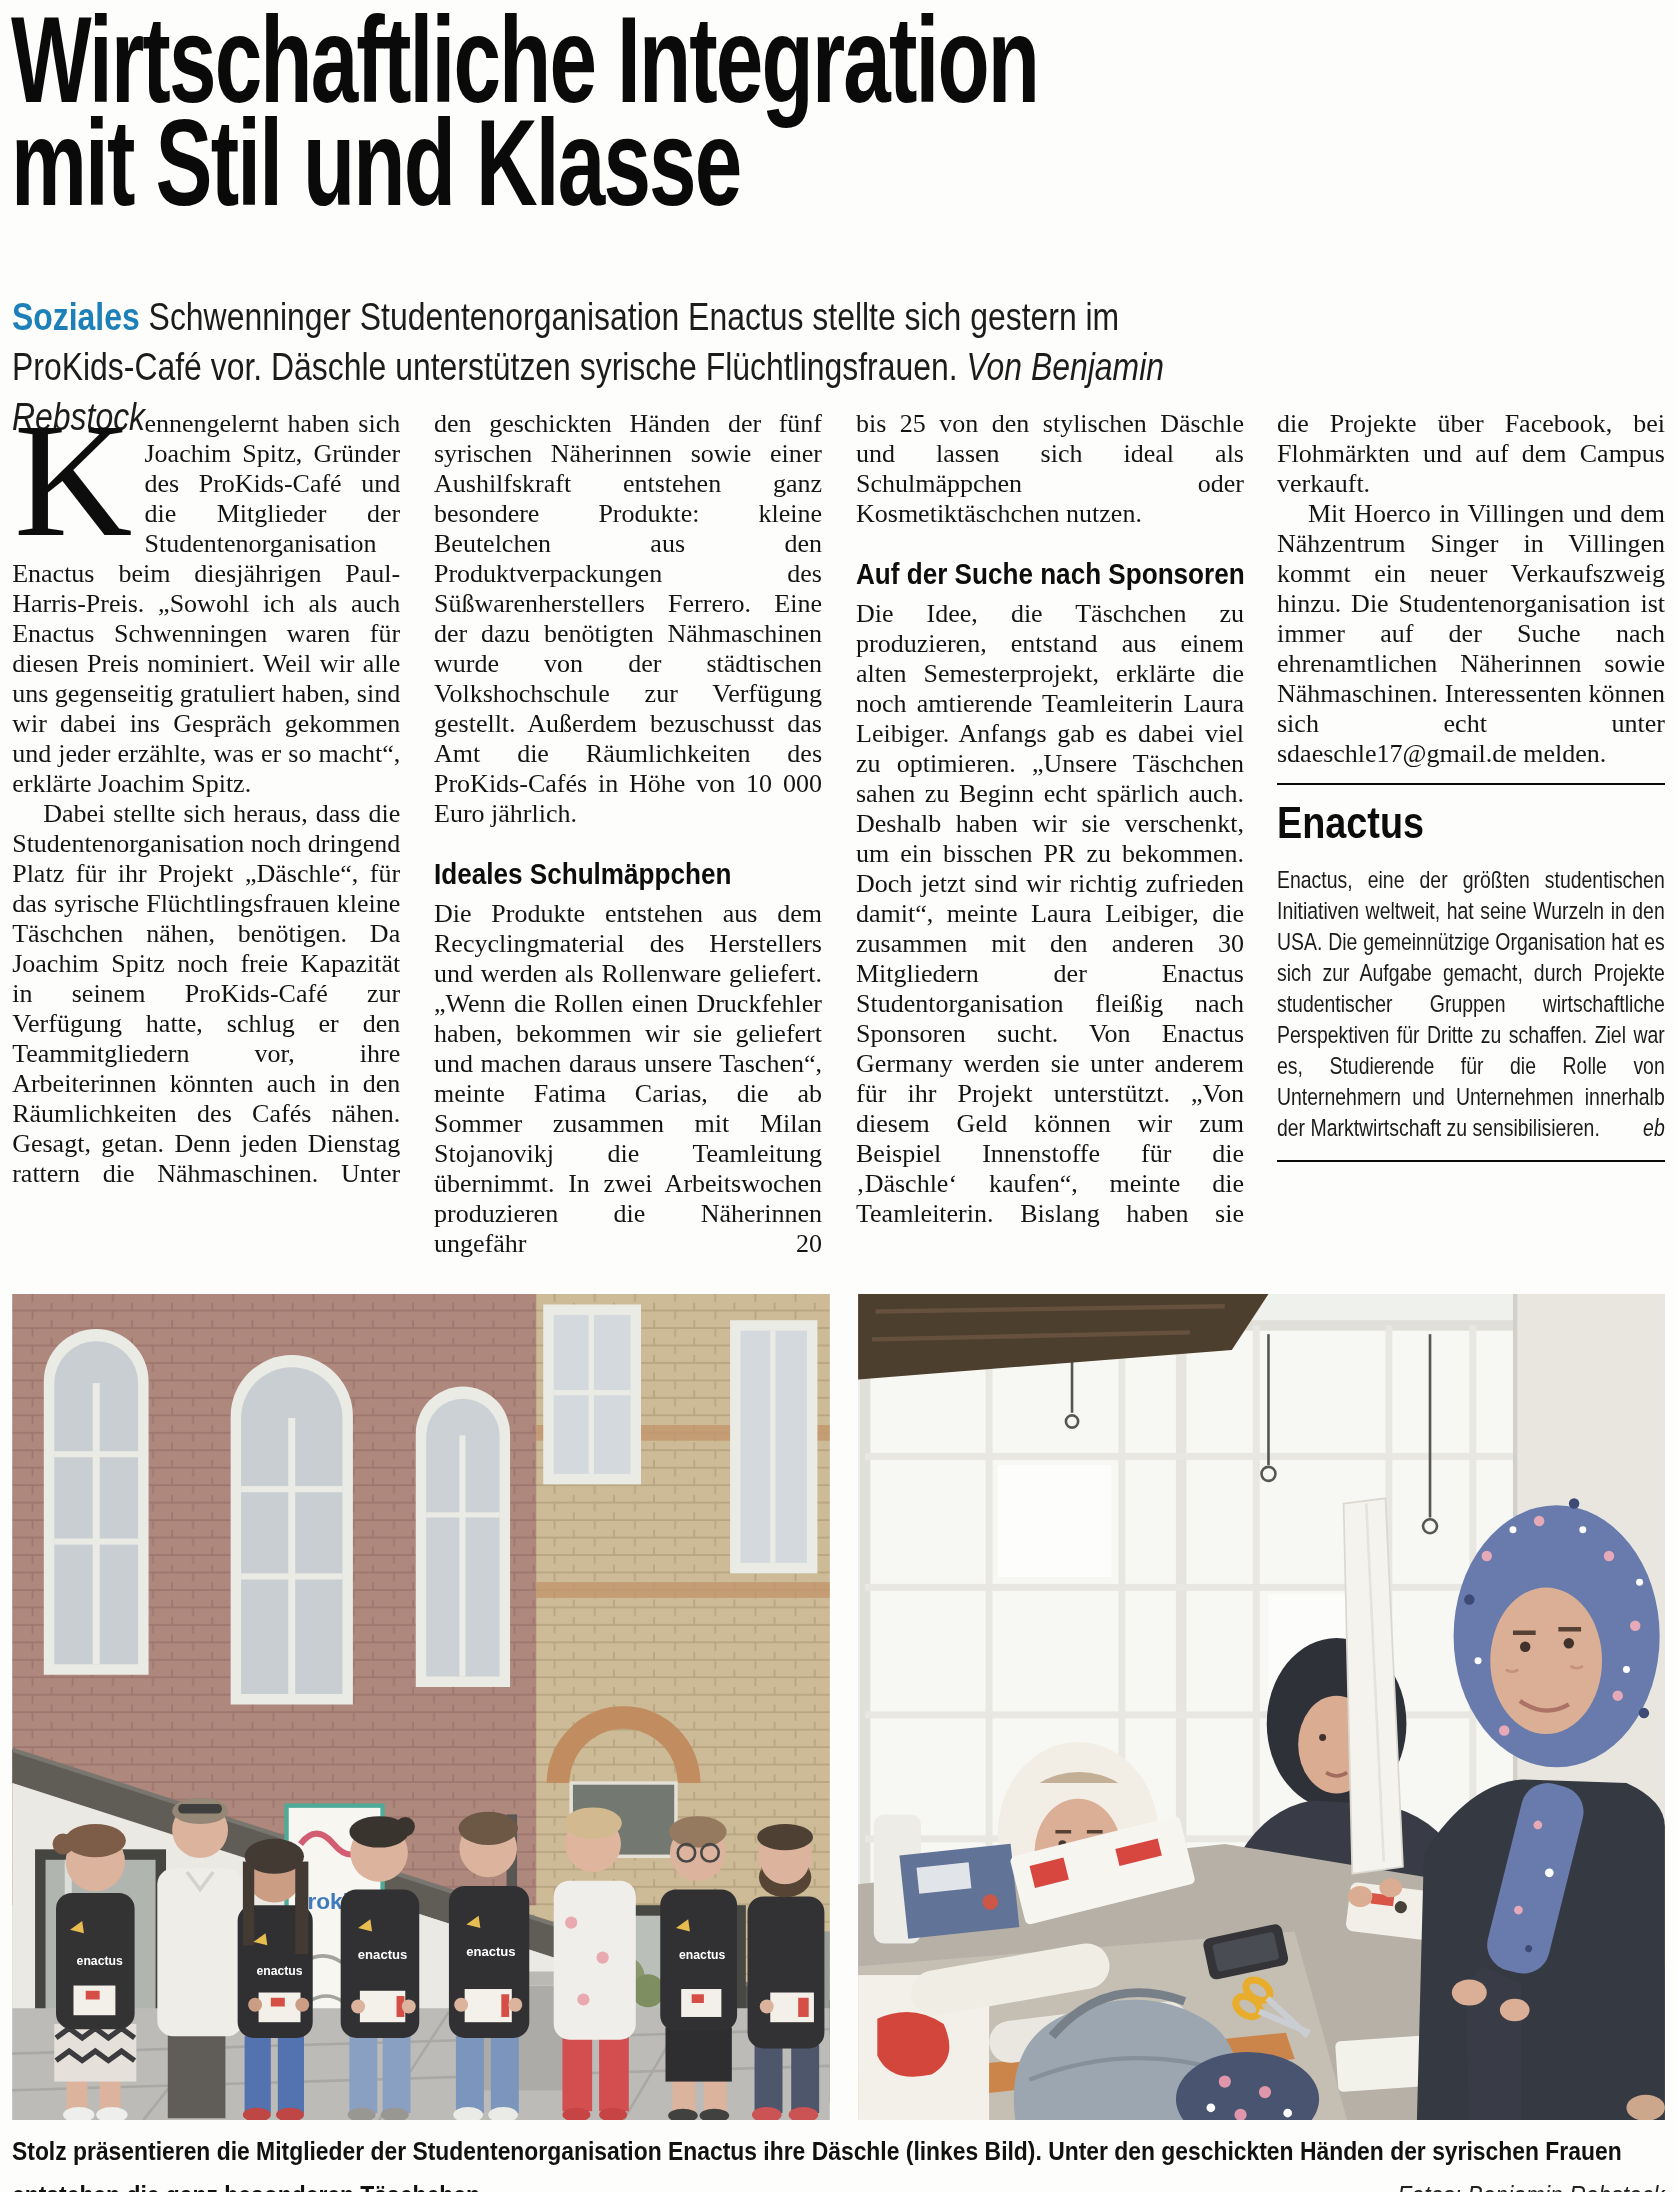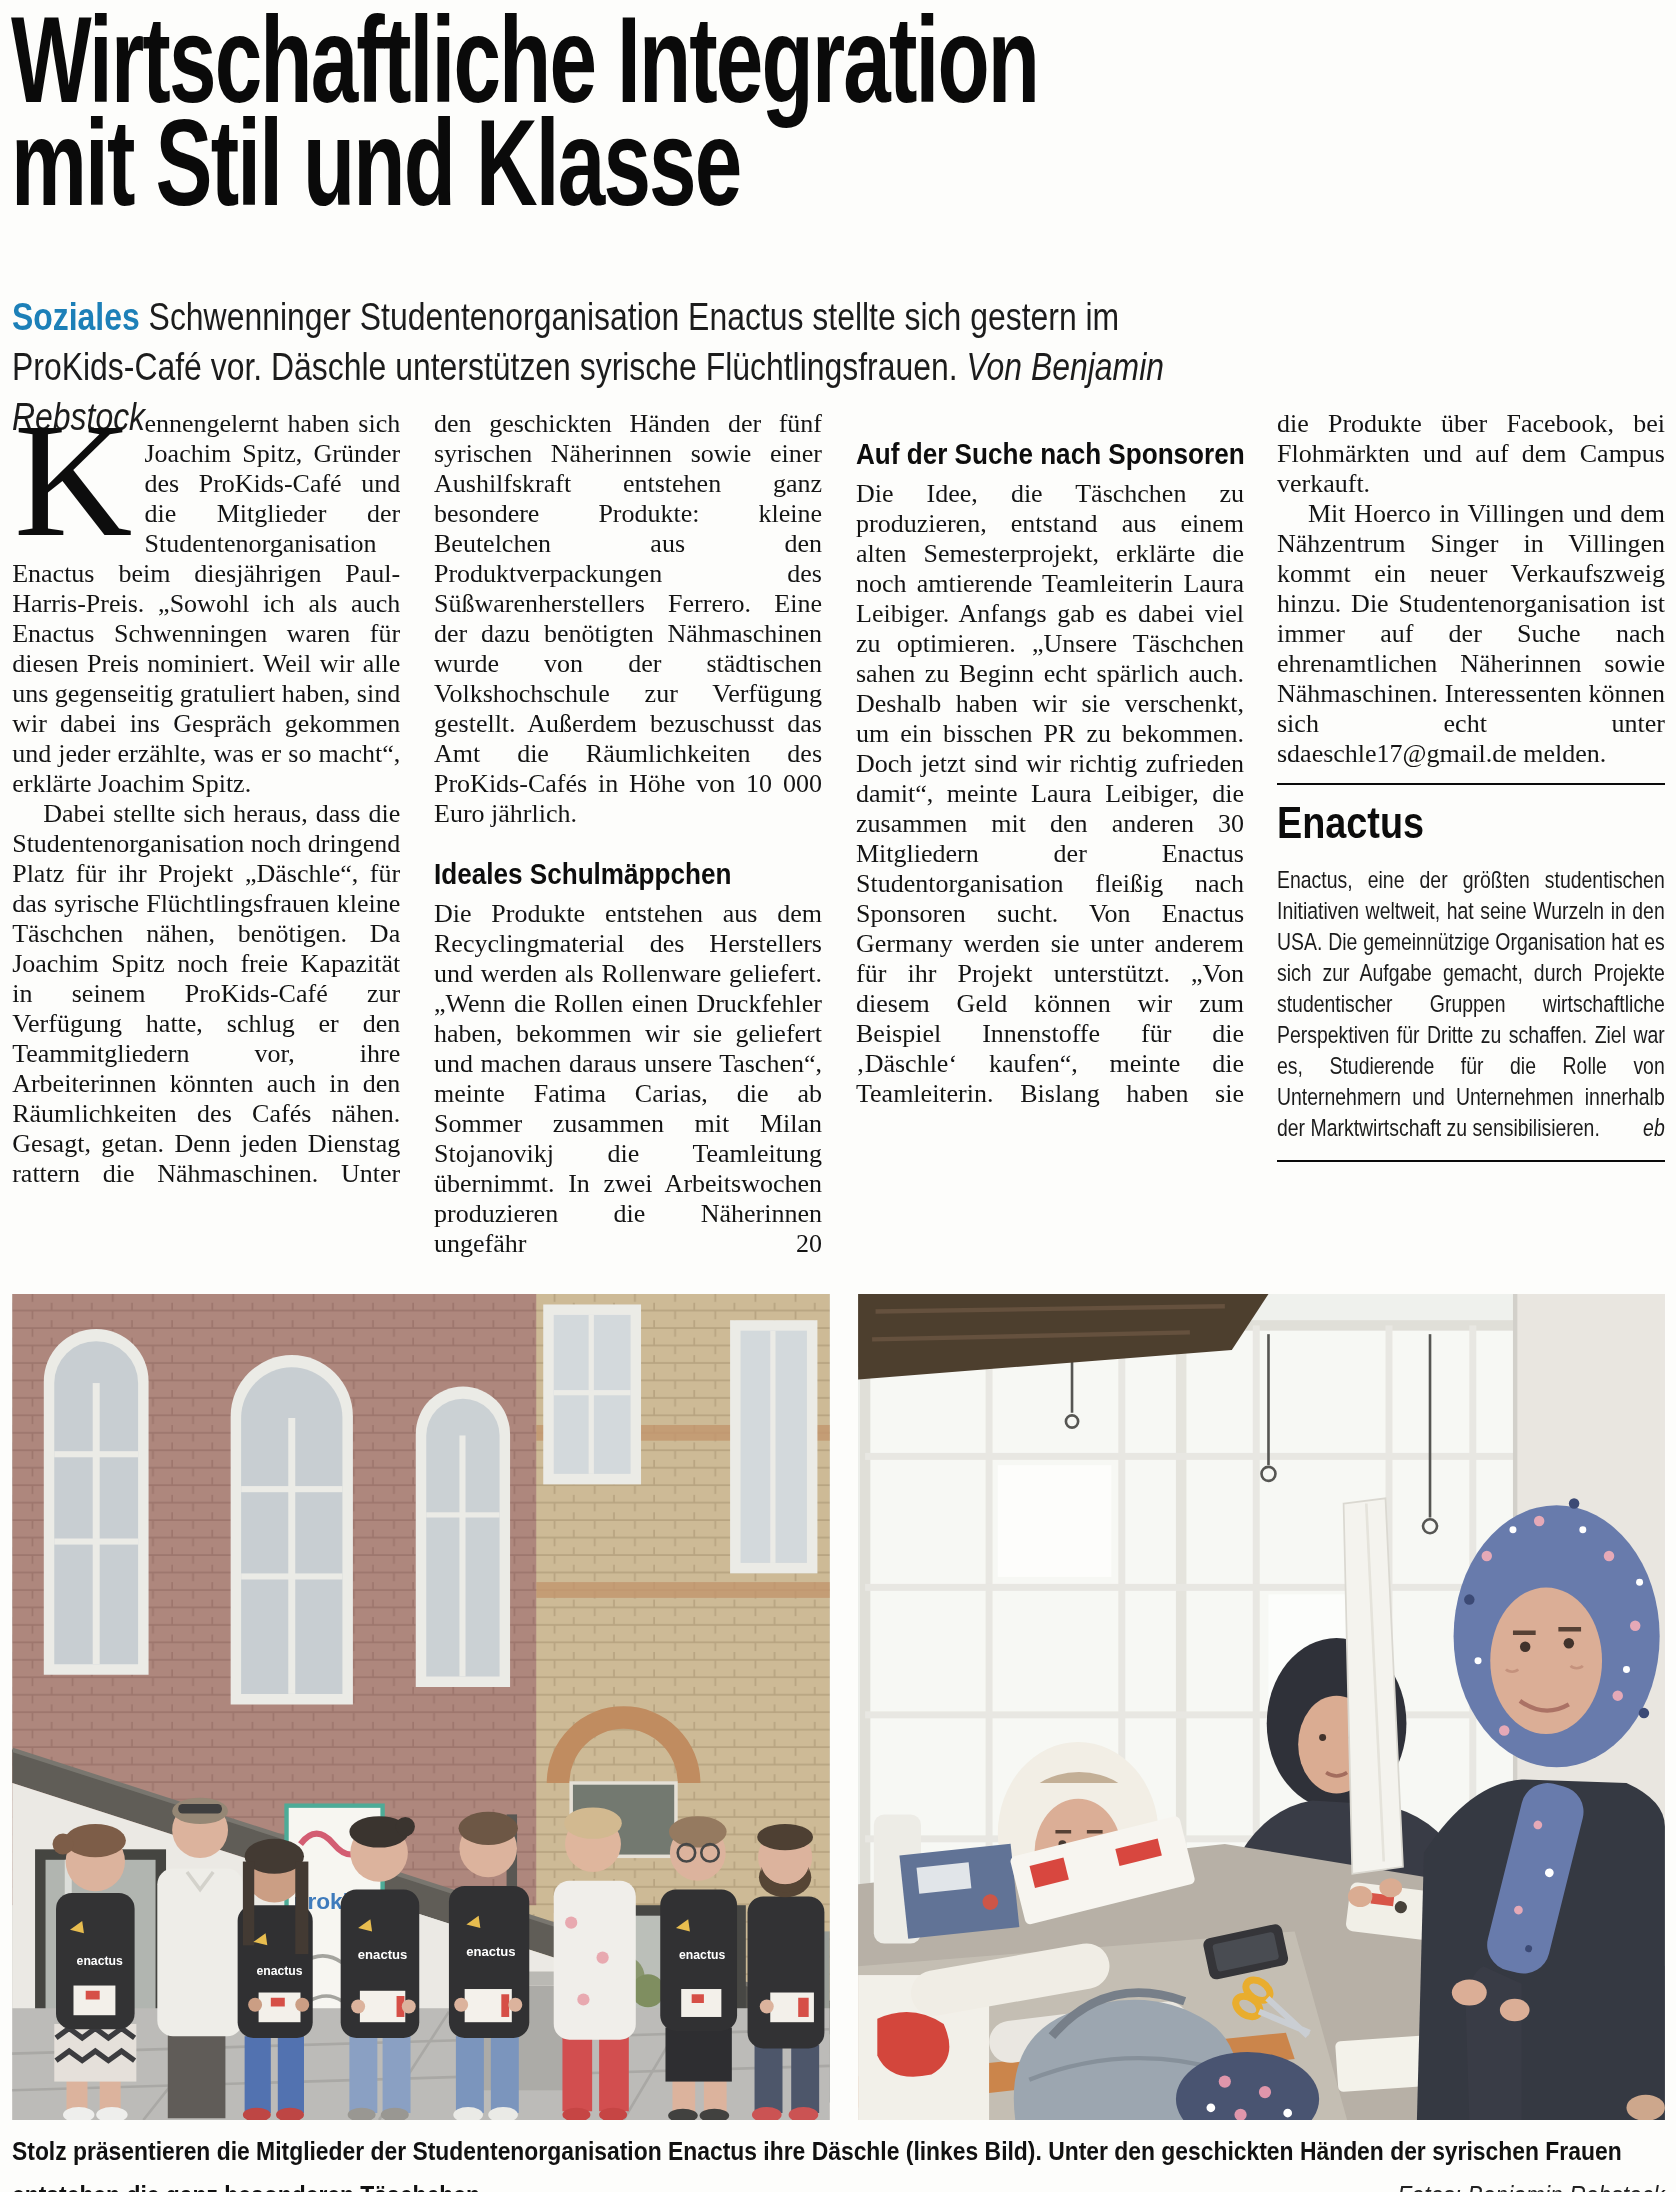--- a/index.html
+++ b/index.html
@@ -71,26 +71,27 @@
     <p class="indent runon">Dabei stellte sich heraus, dass die Studentenorganisation noch dringend Platz für ihr Projekt „Däschle“, für das syrische Flüchtlingsfrauen kleine Täschchen nähen, benötigen. Da Joachim Spitz noch freie Kapazität in seinem ProKids-Café zur Verfügung hatte, schlug er den Teammitgliedern vor, ihre Arbeiterinnen könnten auch in den Räumlichkeiten des Cafés nähen. Gesagt, getan. Denn jeden Dienstag rattern die Nähmaschinen. Unter</p>
   </div>
 
   <div class="col c2">
     <p>den geschickten Händen der fünf syrischen Näherinnen sowie einer Aushilfskraft entstehen ganz besondere Produkte: kleine Beutelchen aus den Produktverpackungen des Süßwarenherstellers Ferrero. Eine der dazu benötigten Nähmaschinen wurde von der städtischen Volkshochschule zur Verfügung gestellt. Außerdem bezuschusst das Amt die Räumlichkeiten des ProKids-Cafés in Höhe von 10 000 Euro jährlich.</p>
     <h3 class="subhead">Ideales Schulmäppchen</h3>
     <p class="runon">Die Produkte entstehen aus dem Recyclingmaterial des Herstellers und werden als Rollenware geliefert. „Wenn die Rollen einen Druckfehler haben, bekommen wir sie geliefert und machen daraus unsere Taschen“, meinte Fatima Carias, die ab Sommer zusammen mit Milan Stojanovikj die Teamleitung übernimmt. In zwei Arbeitswochen produzieren die Näherinnen ungefähr 20</p>
   </div>
 
   <div class="col c3">
+    <p>bis 25 von den stylischen Däschle und lassen sich ideal als Schulmäppchen oder Kosmetiktäschchen nutzen.</p>
     <h3 class="subhead">Auf der Suche nach Sponsoren</h3>
     <p class="runon">Die Idee, die Täschchen zu produzieren, entstand aus einem alten Semesterprojekt, erklärte die noch amtierende Teamleiterin Laura Leibiger. Anfangs gab es dabei viel zu optimieren. „Unsere Täschchen sahen zu Beginn echt spärlich auch. Deshalb haben wir sie verschenkt, um ein bisschen PR zu bekommen. Doch jetzt sind wir richtig zufrieden damit“, meinte Laura Leibiger, die zusammen mit den anderen 30 Mitgliedern der Enactus Studentorganisation fleißig nach Sponsoren sucht. Von Enactus Germany werden sie unter anderem für ihr Projekt unterstützt. „Von diesem Geld können wir zum Beispiel Innenstoffe für die ‚Däschle‘ kaufen“, meinte die Teamleiterin. Bislang haben sie</p>
   </div>
 
   <div class="col c4">
-    <p>die Produkte über Facebook, bei Flohmärkten und auf dem Campus verkauft.</p>
+    <p>die Projekte über Facebook, bei Flohmärkten und auf dem Campus verkauft.</p>
     <p class="indent">Mit Hoerco in Villingen und dem Nähzentrum Singer in Villingen kommt ein neuer Verkaufszweig hinzu. Die Studentenorganisation ist immer auf der Suche nach ehrenamtlichen Näherinnen sowie Nähmaschinen. Interessenten können sich echt unter sdaeschle17@gmail.de melden.</p>
     <div class="infobox">
       <h2>Enactus</h2>
       <p class="ibody"><span>Enactus, eine der größten studentischen Initiativen weltweit, hat seine Wurzeln in den USA. Die gemeinnützige Organisation hat es sich zur Aufgabe gemacht, durch Projekte studentischer Gruppen wirtschaftliche Perspektiven für Dritte zu schaffen. Ziel war es, Studierende für die Rolle von Unternehmern und Unternehmen innerhalb der Marktwirtschaft zu sensibilisieren.</span><span class="sig">eb</span></p>
     </div>
   </div>
 
   <div class="photo pl">
   <svg width="818" height="826" viewBox="0 0 936 946" xmlns="http://www.w3.org/2000/svg">
     <defs>

